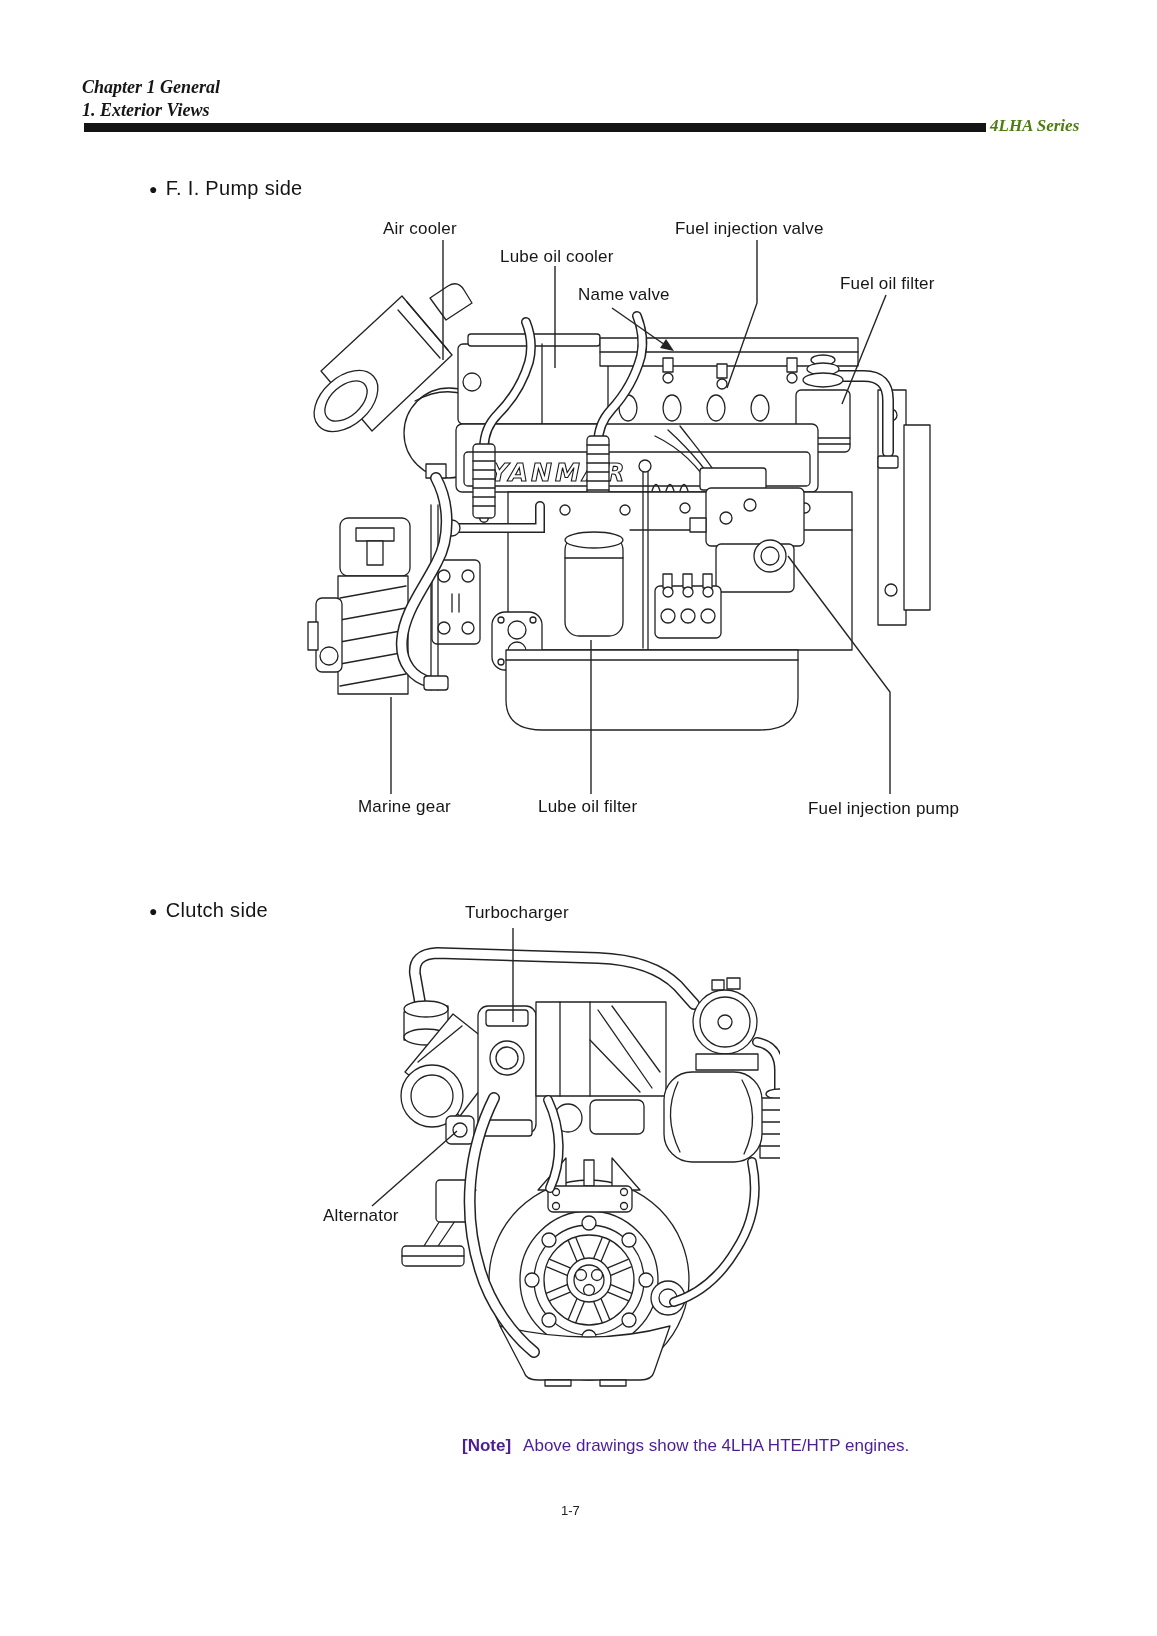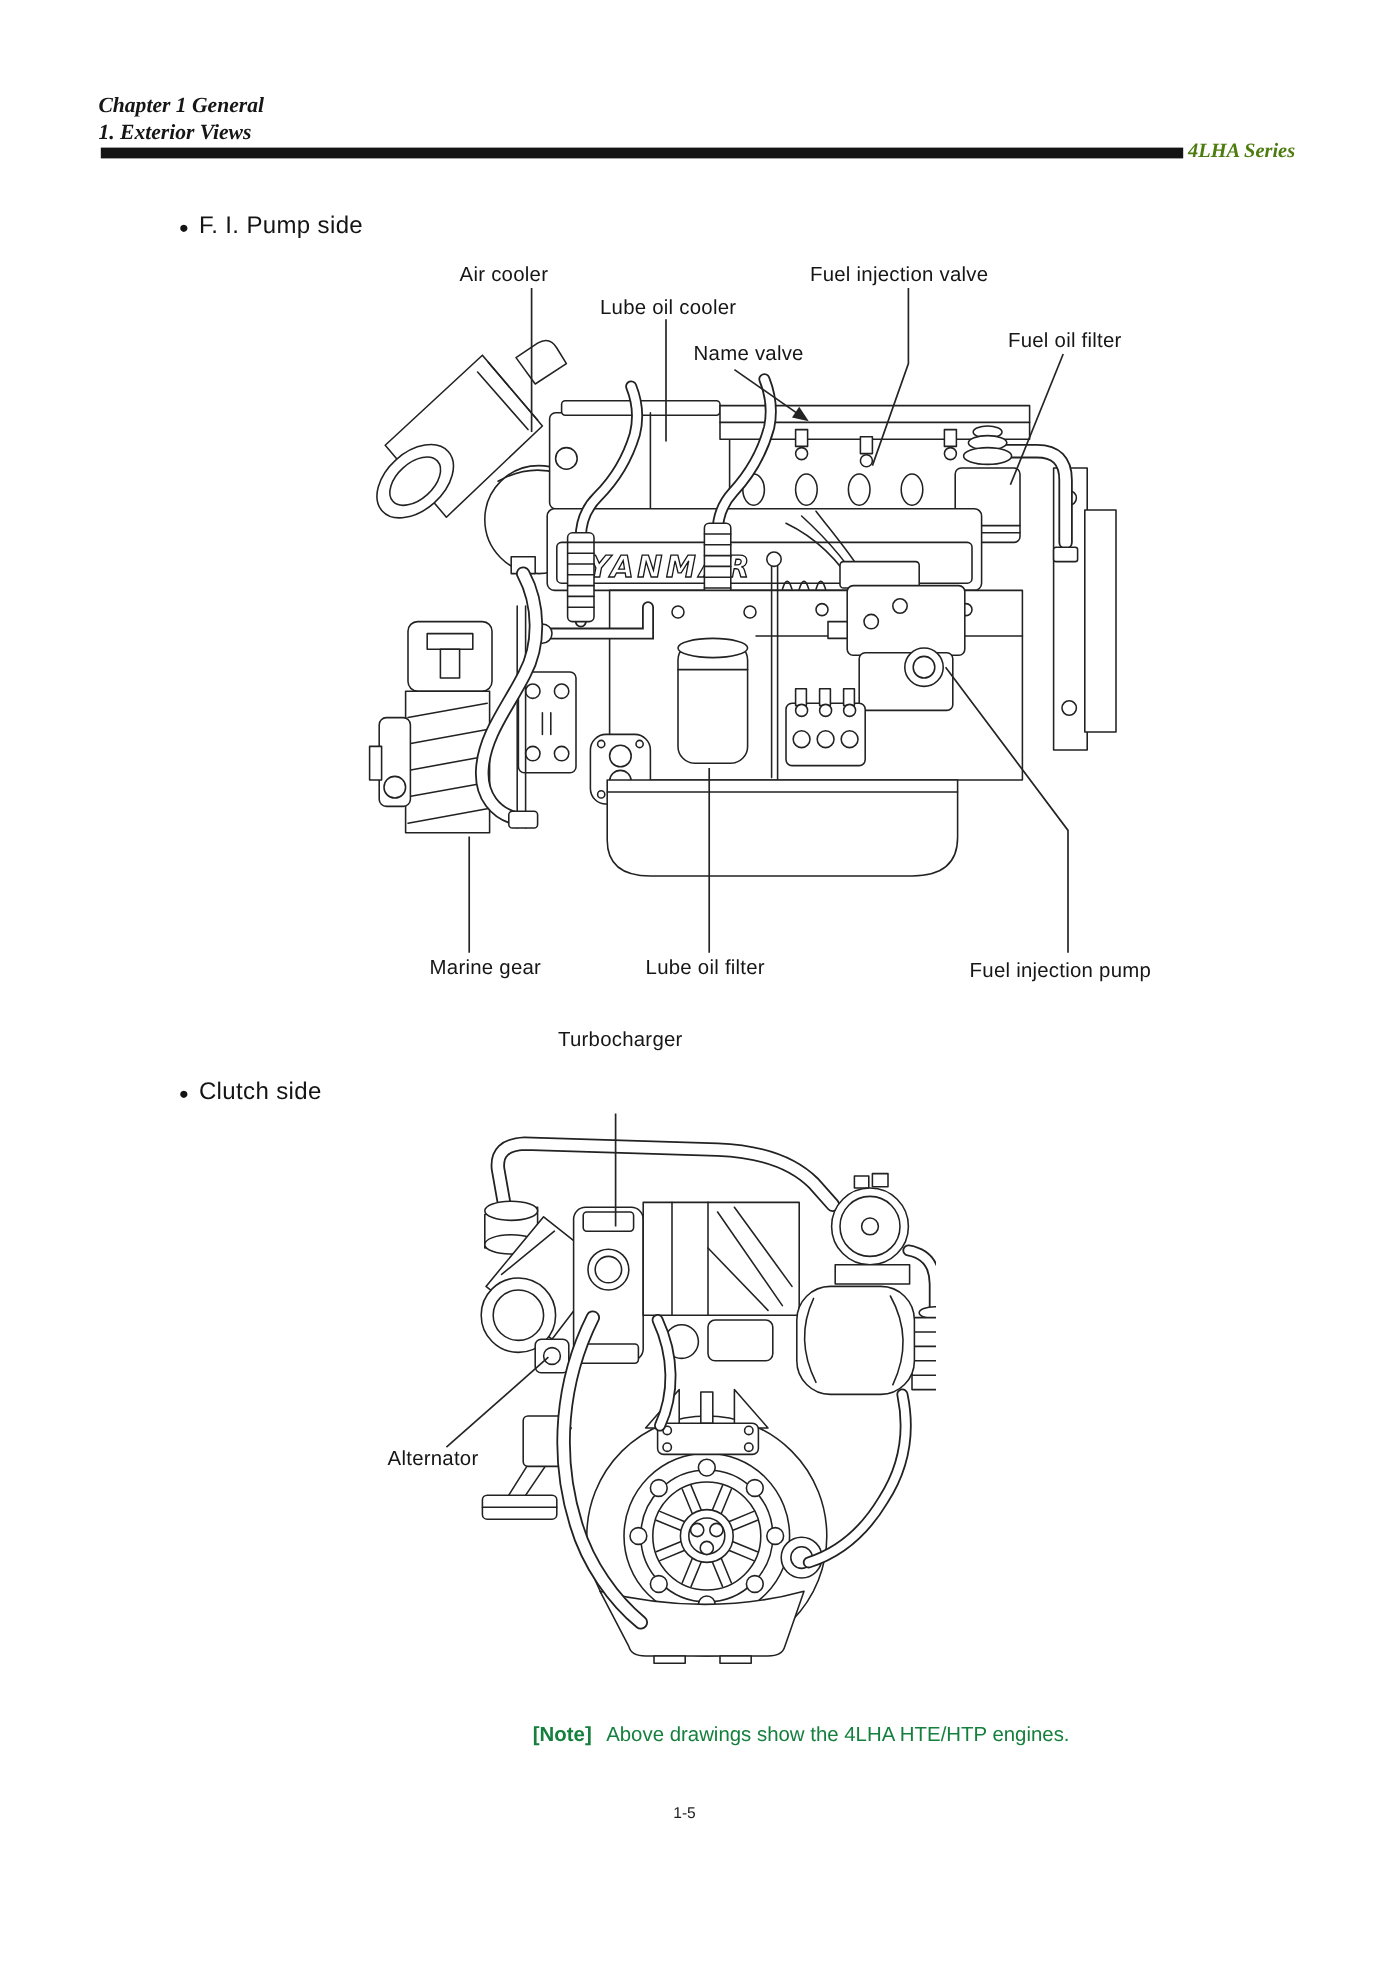--- a/index.html
+++ b/index.html
@@ -19,36 +19,36 @@
   
   .lbl{position:absolute;font:400 17px "Liberation Sans",sans-serif;color:#161616;white-space:nowrap;letter-spacing:.2px;}
   #lbl-air-cooler{left:383px;top:219px;}
   #lbl-lube-oil-cooler{left:500px;top:247px;}
   #lbl-name-plate{left:578px;top:285px;}
   #lbl-fuel-injection-valve{left:675px;top:219px;}
   #lbl-fuel-oil-filter{left:840px;top:274px;text-align:right;}
   #lbl-marine-gear{left:358px;top:797px;}
   #lbl-lube-oil-filter{left:538px;top:797px;}
   #lbl-fuel-injection-pump{left:808px;top:799px;}
-  #lbl-turbocharger{left:465px;top:857px;}
+  #lbl-turbocharger{left:465px;top:903px;}
   #lbl-alternator{left:323px;top:1206px;}
   
   #fig1-svg{left:290px;top:232px;width:668px;height:570px;}
   #fig2-svg{left:300px;top:898px;width:480px;height:492px;}
   svg{position:absolute;}
   .ln{fill:none;stroke:#222;stroke-width:1.3;stroke-linejoin:round;stroke-linecap:round;}
   .fw{fill:#fff;stroke:#222;stroke-width:1.3;stroke-linejoin:round;}
   .to{fill:none;stroke:#222;stroke-width:12;stroke-linecap:round;}
   .ti{fill:none;stroke:#fff;stroke-width:9;stroke-linecap:round;}
   .to2{fill:none;stroke:#222;stroke-width:10;stroke-linecap:round;}
   .ti2{fill:none;stroke:#fff;stroke-width:7;stroke-linecap:round;}
   .ldr{stroke:#242424;stroke-width:1.4;fill:none;}
   .brand{font:italic 700 25px "DejaVu Sans",sans-serif;letter-spacing:3px;fill:#ffffff;stroke:#161616;stroke-width:1.1px;}
   
-  #note{position:absolute;left:444px;top:1436px;font:400 17px "Liberation Sans",sans-serif;color:#15803d;white-space:nowrap;}
+  #note{position:absolute;left:462px;top:1436px;font:400 17px "Liberation Sans",sans-serif;color:#4c1d95;white-space:nowrap;}
   #note .note-tag{font-weight:700;margin-right:12px;}
   #page-num{position:absolute;left:561px;top:1503px;font:400 13px "Liberation Sans",sans-serif;color:#222;}
 </style>
 </head>
 <body>
 
 <div>
 
   <div class="hdr-line" id="hdr-chapter">Chapter 1 General</div>
   <div class="hdr-line" id="hdr-section">1. Exterior Views</div>
@@ -415,15 +415,15 @@
     </g>
   </svg>
 
   <div class="lbl" id="lbl-turbocharger">Turbocharger</div>
   <div class="lbl" id="lbl-alternator">Alternator</div>
 
   <div id="note">
     <span class="note-tag">[Note]</span><span>Above drawings show the 4LHA HTE/HTP engines.</span>
   </div>
 
-  <div id="page-num">1-5</div>
+  <div id="page-num">1-7</div>
 
 </div>
 
 </body></html>

